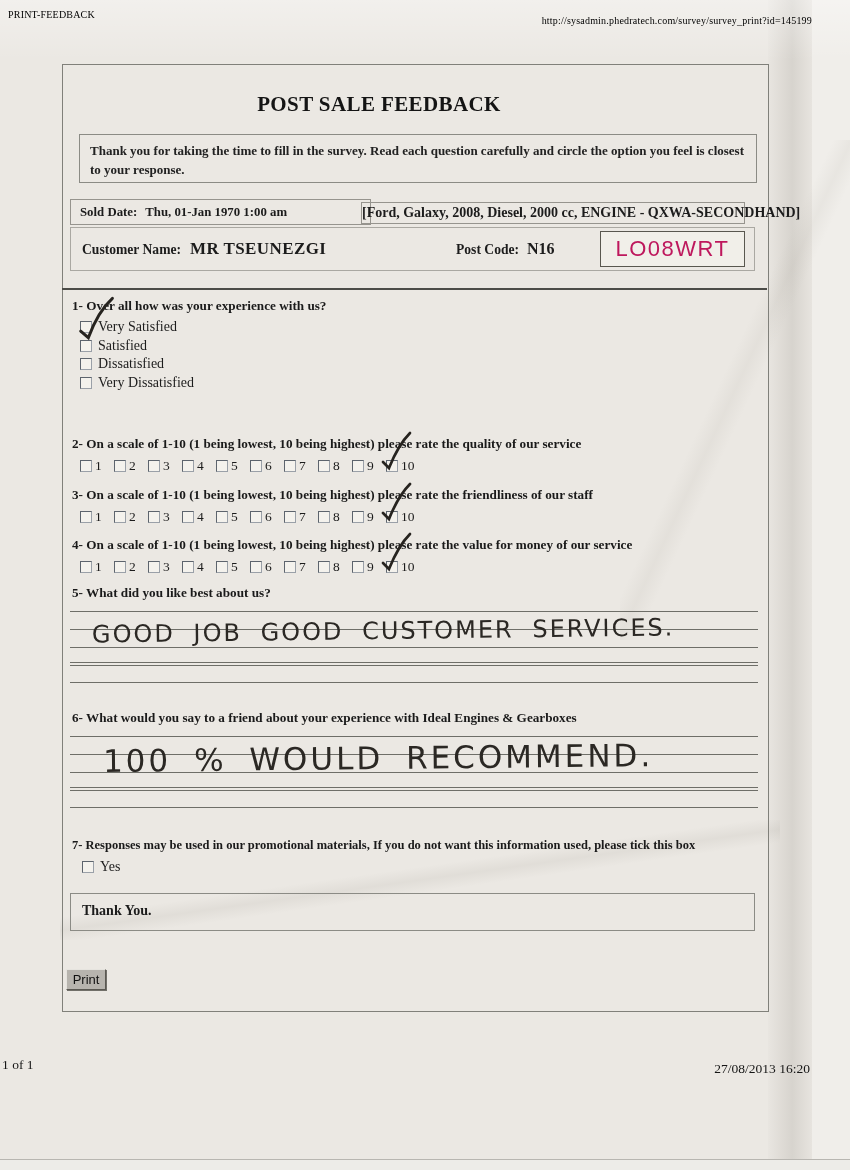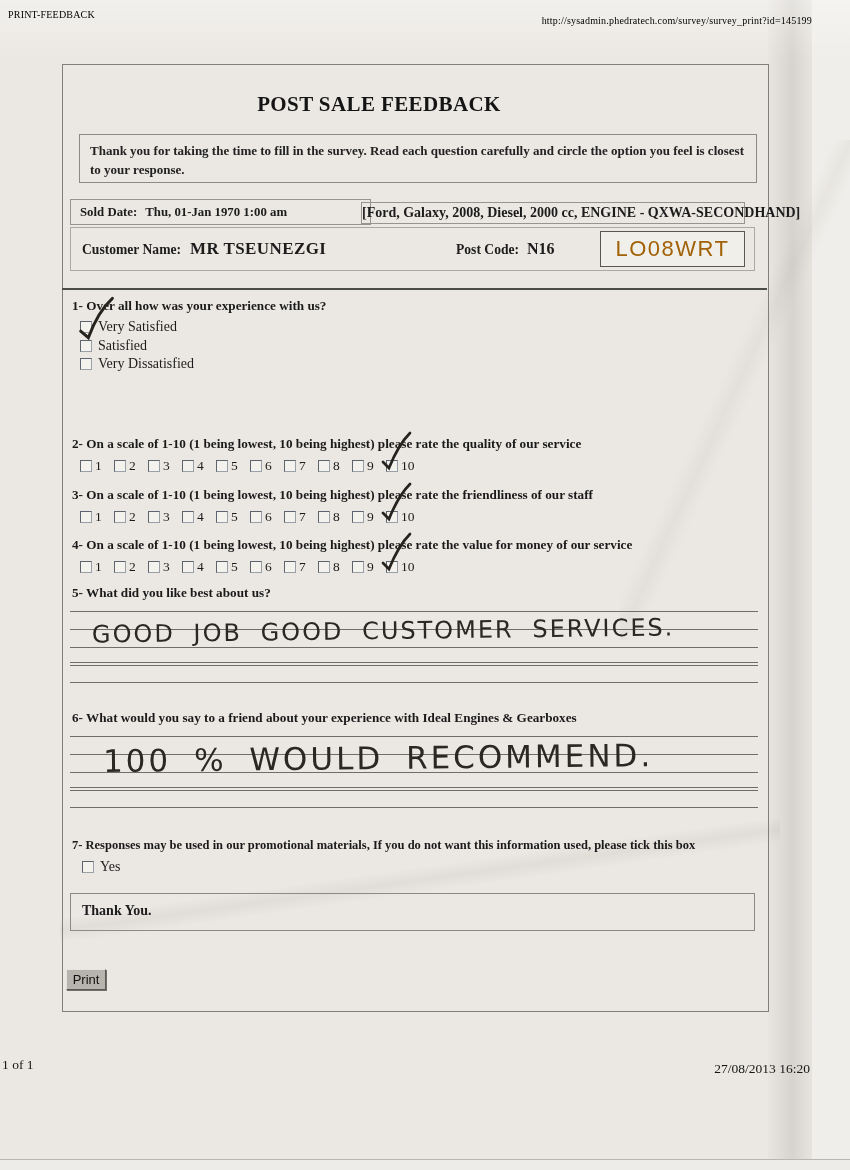--- a/index.html
+++ b/index.html
@@ -35,21 +35,21 @@
   .sold-box b{margin-left:8px;}
   .veh-box{position:absolute;left:291px;top:3px;width:382px;height:20px;border:1px solid #96948e;
            font-size:14px;font-weight:bold;line-height:20px;text-align:center;white-space:nowrap;}
 
   .cust-row{position:absolute;left:70px;top:227px;width:683px;height:42px;border:1px solid #aaa8a2;}
   .cust-name{position:absolute;left:11px;top:11px;font-size:13.6px;font-weight:bold;}
   .cust-name .big{font-size:17px;letter-spacing:0.4px;margin-left:9px;}
   .post-code{position:absolute;left:385px;top:12px;font-size:13.6px;font-weight:bold;}
   .post-code .big{font-size:16px;margin-left:8px;}
   .plate-box{position:absolute;right:9px;top:3px;width:143px;height:34px;border:1px solid #59574f;background:#f1efe9;
-             font-family:"Liberation Sans",sans-serif;font-size:22px;color:#a16207;letter-spacing:1.5px;
+             font-family:"Liberation Sans",sans-serif;font-size:22px;color:#be185d;letter-spacing:1.5px;
              text-align:center;line-height:34px;}
 
   .divider{position:absolute;left:62px;top:288px;width:705px;border-top:2px solid #4c4c48;}
 
   .q-label{font-size:13.2px;font-weight:bold;white-space:nowrap;color:#1a1a1a;}
   .q-block{position:absolute;left:72px;}
   #q1{top:298px;} #q2{top:436px;} #q3{top:487px;} #q4{top:537px;}
   #q5{top:585px;} #q6{top:710px;} #q7{top:838px;}
 
   .opt-rows{margin-top:4px;margin-left:8px;}
@@ -143,20 +143,24 @@
             <path d="M4 33 L11 39 C15 28 22 13 33 3" fill="none" stroke="#26231f" stroke-width="2.7" stroke-linecap="round"></path>
           </svg>
         </span>
       </div>
       <div class="opt-row">
         <span class="cb"></span>
         <span class="opt-label">Satisfied</span>
       </div>
       <div class="opt-row">
         <span class="cb"></span>
+        <span class="opt-label">Dissatisfied</span>
+      </div>
+      <div class="opt-row">
+        <span class="cb"></span>
         <span class="opt-label">Very Dissatisfied</span>
       </div>
     </div>
 </div>
 
 <div id="q2" class="q-block">
   <div class="q-label">2- On a scale of 1-10 (1 being lowest, 10 being highest) please rate the quality of our service</div>
   <div class="scale-row">
       <span class="scale-item">
         <span class="cb"></span>

